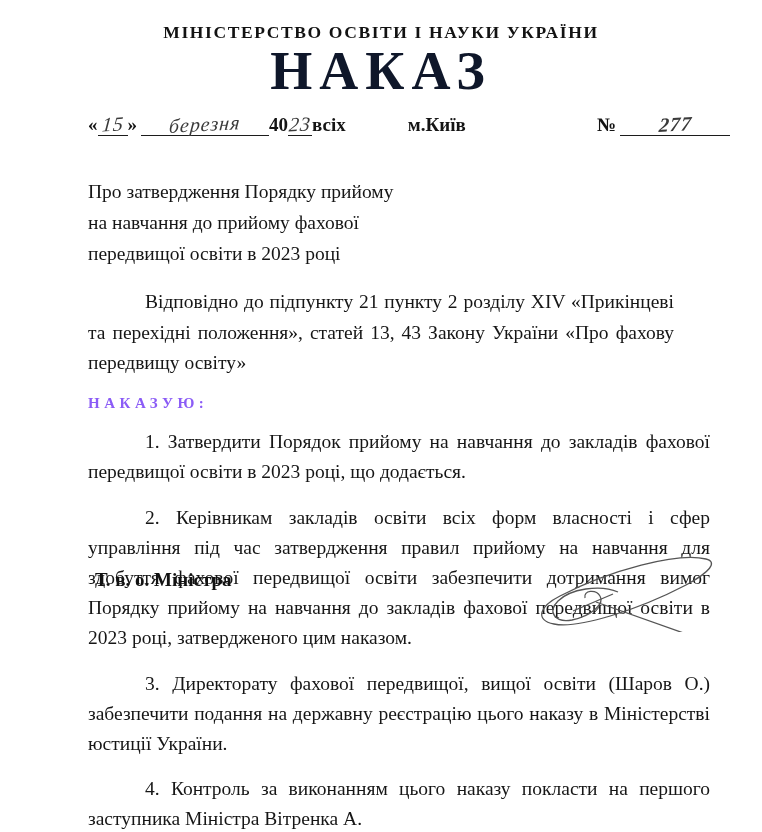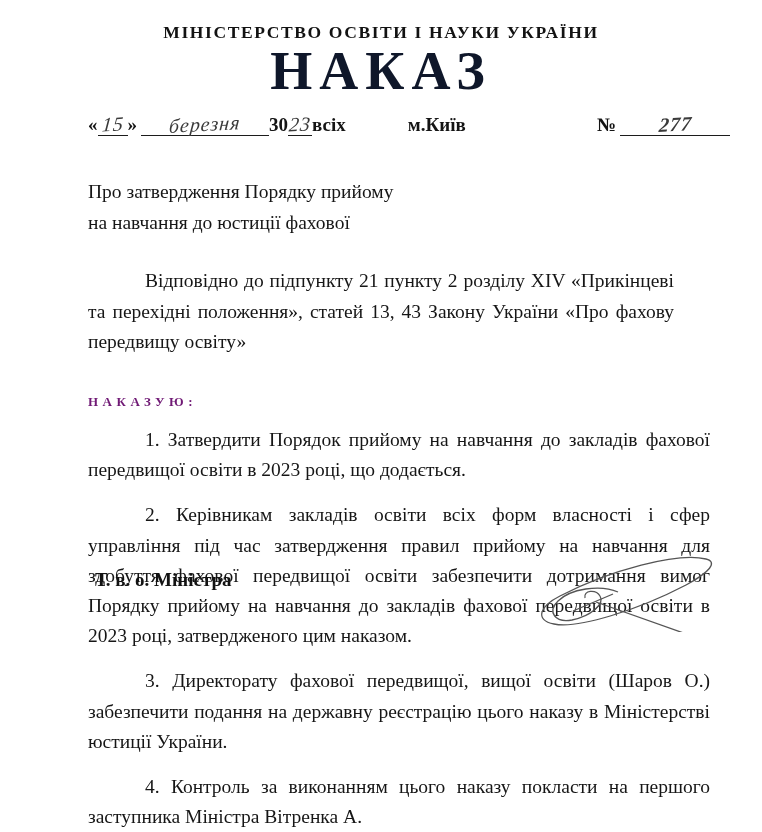--- a/index.html
+++ b/index.html
@@ -37,25 +37,25 @@
   .u-num{min-width:110px;margin-left:4px;}
   .city{font-weight:bold;margin-left:62px;text-align:right;}
   .number-group{margin-left:auto;font-weight:bold;}
 
   .subject{
     margin:40px 320px 8px 88px;font-size:19.5px;line-height:1.6;color:#161616;
   }
   .subject div{white-space:nowrap;}
 
   .preamble{
-    margin:28px 88px 0 88px;font-size:19.5px;line-height:1.57;
+    margin:18px 88px 0 88px;font-size:19.5px;line-height:1.57;
     text-align:justify;text-indent:57px;color:#161616;
   }
   .order-heading{
-    margin:36px 0 0 88px;font-weight:bold;font-size:13px;letter-spacing:4.5px;color:#701a75;
+    margin:16px 0 0 88px;font-weight:bold;font-size:15px;letter-spacing:4.5px;color:#8b5cf6;
   }
   .item{
     margin:15px 52px 0 88px;font-size:19.5px;line-height:1.55;
     text-align:justify;text-indent:57px;color:#161616;
   }
 
   .sig-row{
     position:absolute;left:95px;right:32px;bottom:6px;
     display:flex;align-items:center;justify-content:space-between;
     font-weight:bold;font-size:19px;color:#121212;
@@ -70,30 +70,31 @@
 
   <div class="ministry">МІНІСТЕРСТВО ОСВІТИ І НАУКИ УКРАЇНИ</div>
 
   <div class="title">НАКАЗ</div>
 
   <div class="date-row">
     <span class="printed">«</span>
       <span class="u u-day"><span class="hw">15</span></span>
       <span class="printed">»</span>
     <span class="u u-month"><span class="hw">березня</span></span>
-      <span class="printed">30</span>
+      <span class="printed">40</span>
       <span class="u u-year"><span class="hw">23</span></span>
       <span class="printed">всіх</span>
     <span class="city">м.Київ</span>
     <span class="number-group"><span>№</span><span class="u u-num"><span class="hw">277</span></span></span>
   </div>
 
   <div class="subject">
     <div>Про затвердження Порядку прийому</div>
-    <div>на навчання до юстиції фахової</div>
+    <div>на навчання до прийому фахової</div>
+    <div>передвищої освіти в 2023 році</div>
   </div>
 
   <div class="preamble">Відповідно до підпункту 21 пункту 2 розділу XIV «Прикінцеві та перехідні положення», статей 13, 43 Закону України «Про фахову передвищу освіту»</div>
 
   <div class="order-heading">НАКАЗУЮ:</div>
 
   <div class="item">1. Затвердити Порядок прийому на навчання до закладів фахової передвищої освіти в 2023 році, що додається.</div>
   <div class="item">2. Керівникам закладів освіти всіх форм власності і сфер управління під час затвердження правил прийому на навчання для здобуття фахової передвищої освіти забезпечити дотримання вимог Порядку прийому на навчання до закладів фахової передвищої освіти в 2023 році, затвердженого цим наказом.</div>
   <div class="item">3. Директорату фахової передвищої, вищої освіти (Шаров О.) забезпечити подання на державну реєстрацію цього наказу в Міністерстві юстиції України.</div>
   <div class="item">4. Контроль за виконанням цього наказу покласти на першого заступника Міністра Вітренка А.</div>

